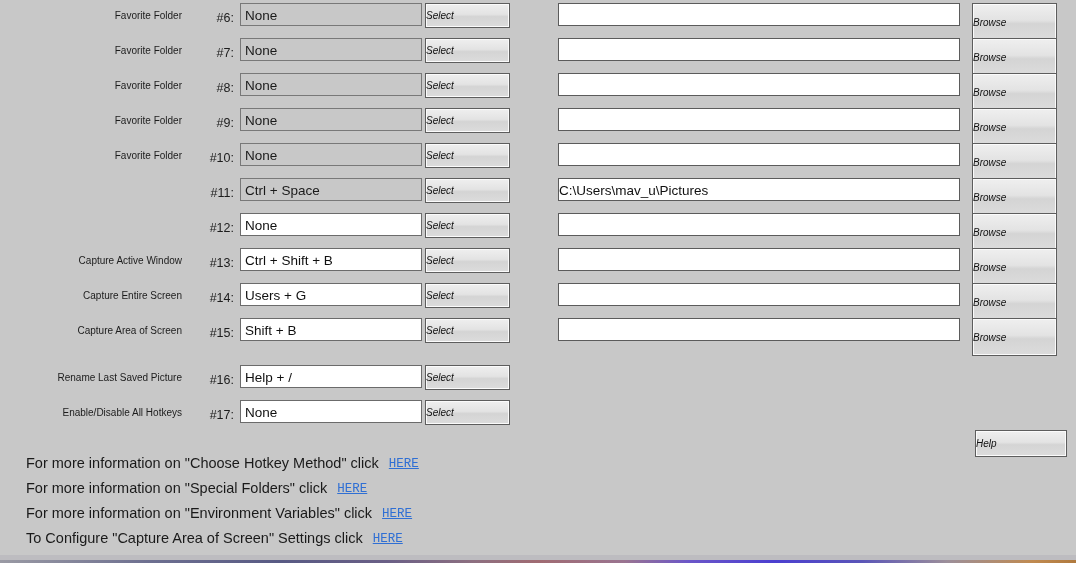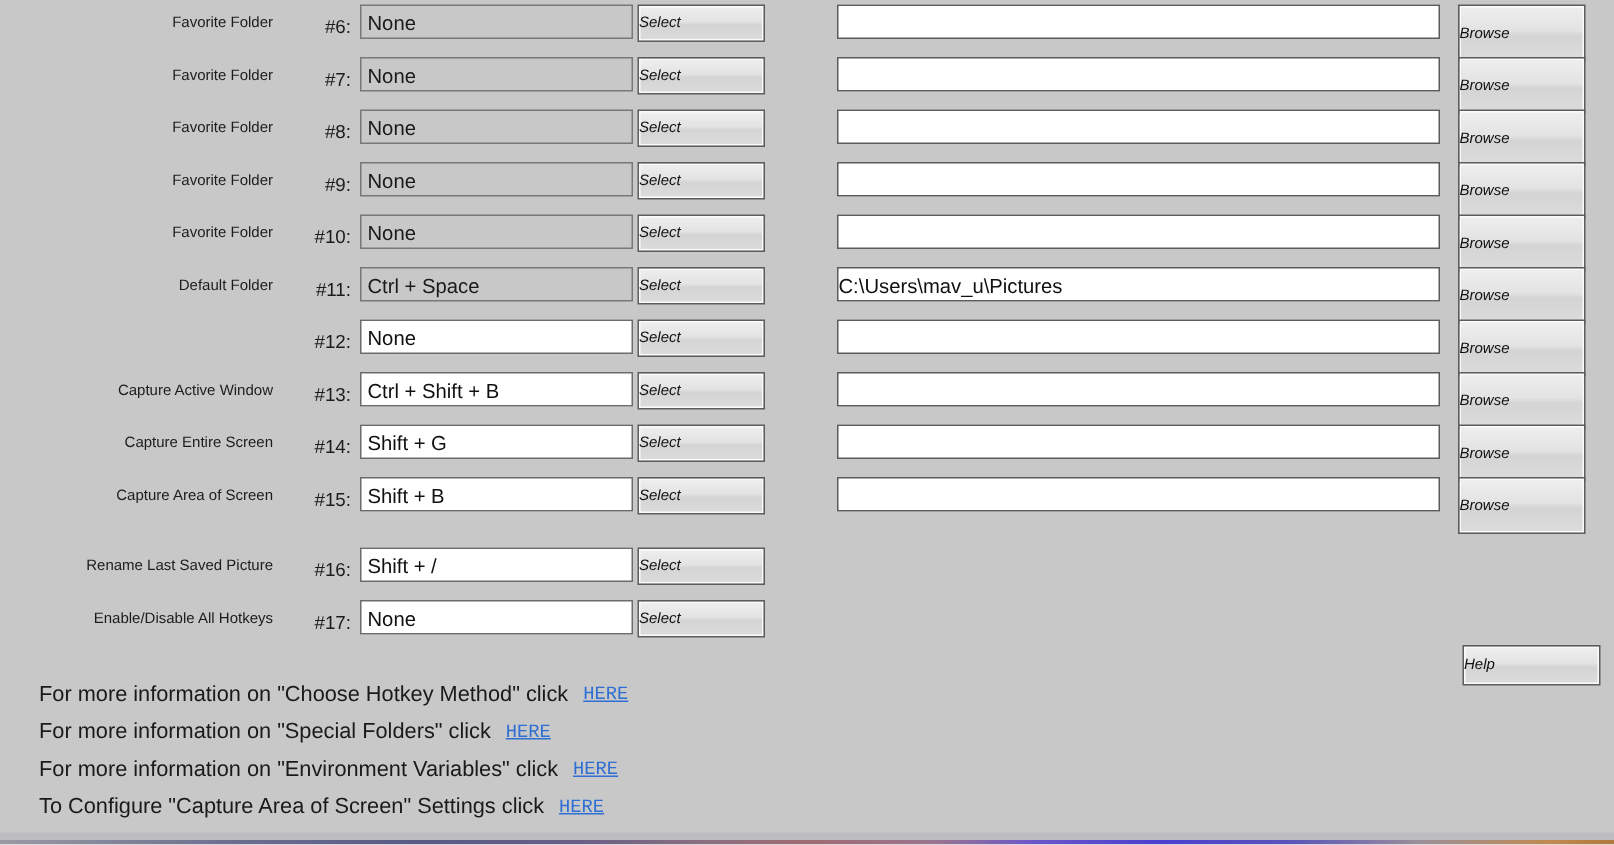--- a/index.html
+++ b/index.html
@@ -190,21 +190,20 @@
       </div>
       <div class="row" style="top: 143px;">
         <div class="hk-label">Favorite Folder</div>
         <div class="hk-num">#10:</div>
         <div class="hk-field disabled">None</div>
         <button class="btn btn-select">Select</button>
         <div class="path-field"></div>
         <button class="btn btn-browse">Browse</button>
       </div>
       <div class="row" style="top: 178px;">
-        <div class="hk-label">Default Folder</div>
         <div class="hk-num">#11:</div>
         <div class="hk-field disabled">Ctrl + Space</div>
         <button class="btn btn-select">Select</button>
         <div class="path-field">C:\Users\mav_u\Pictures</div>
         <button class="btn btn-browse">Browse</button>
       </div>
       <div class="row" style="top: 213px;">
         <div class="hk-num">#12:</div>
         <div class="hk-field">None</div>
         <button class="btn btn-select">Select</button>
@@ -215,37 +214,37 @@
         <div class="hk-label">Capture Active Window</div>
         <div class="hk-num">#13:</div>
         <div class="hk-field">Ctrl + Shift + B</div>
         <button class="btn btn-select">Select</button>
         <div class="path-field"></div>
         <button class="btn btn-browse">Browse</button>
       </div>
       <div class="row" style="top: 283px;">
         <div class="hk-label">Capture Entire Screen</div>
         <div class="hk-num">#14:</div>
-        <div class="hk-field">Shift + G</div>
+        <div class="hk-field">Users + G</div>
         <button class="btn btn-select">Select</button>
         <div class="path-field"></div>
         <button class="btn btn-browse">Browse</button>
       </div>
       <div class="row" style="top: 318px;">
         <div class="hk-label">Capture Area of Screen</div>
         <div class="hk-num">#15:</div>
         <div class="hk-field">Shift + B</div>
         <button class="btn btn-select">Select</button>
         <div class="path-field"></div>
         <button class="btn btn-browse">Browse</button>
       </div>
       <div class="row" style="top: 365px;">
         <div class="hk-label">Rename Last Saved Picture</div>
         <div class="hk-num">#16:</div>
-        <div class="hk-field">Shift + /</div>
+        <div class="hk-field">Help + /</div>
         <button class="btn btn-select">Select</button>
       </div>
       <div class="row" style="top: 400px;">
         <div class="hk-label">Enable/Disable All Hotkeys</div>
         <div class="hk-num">#17:</div>
         <div class="hk-field">None</div>
         <button class="btn btn-select">Select</button>
       </div>
     </div>
 

